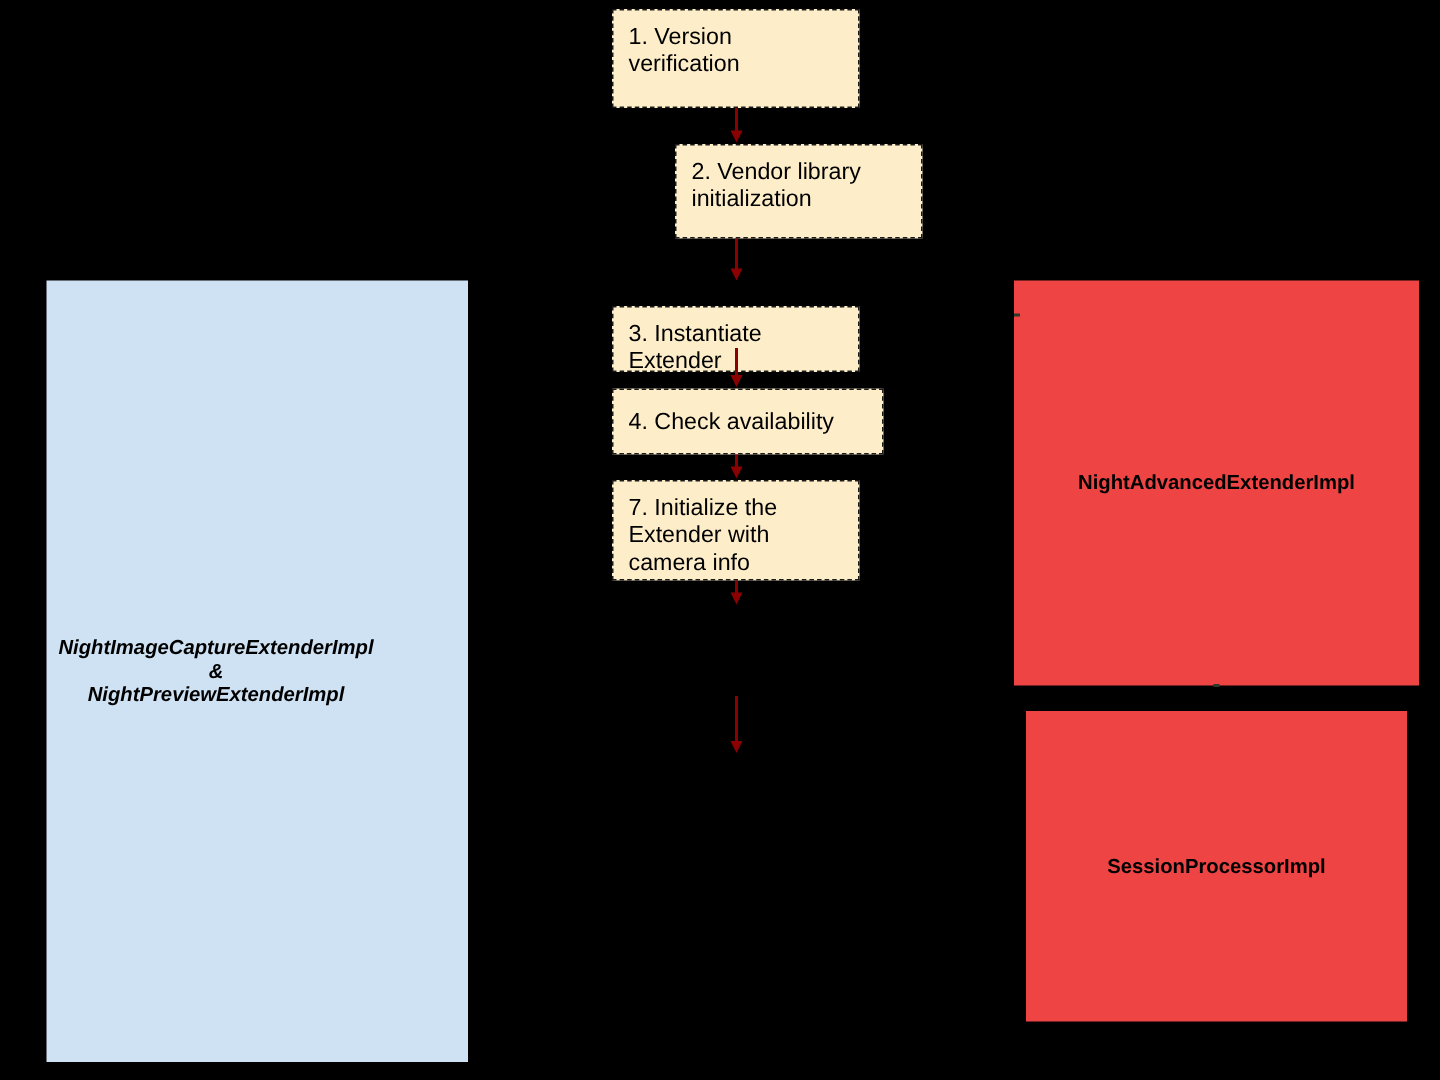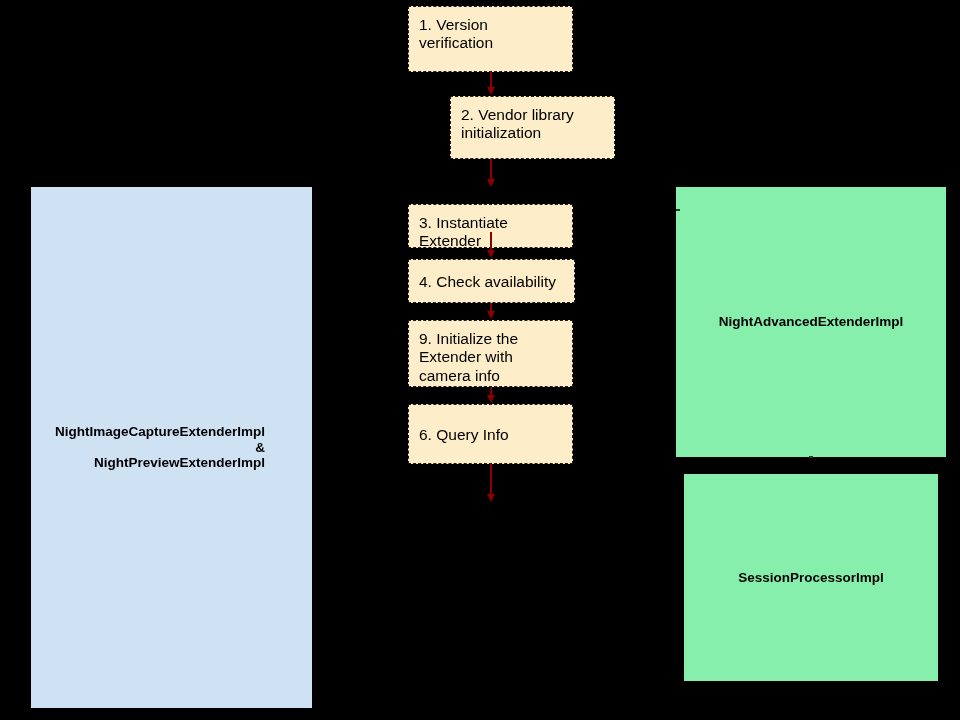--- a/index.html
+++ b/index.html
@@ -50,25 +50,26 @@
     border: none;
     font-size: 13.5px;
     font-weight: bold;
     display: flex;
     white-space: pre-line;
   }
   .pool-blue {
     background: #cfe2f3;
     align-items: center;
     justify-content: flex-start;
-    padding-left: 24px;
-    text-align: right;
+    padding-left: 8px;
+    text-align: center;
+    font-style: italic;
   }
   .pool-green {
-    background: #86efac;
+    background: #ef4444;
     align-items: center;
     justify-content: center;
     text-align: center;
   }
 
   .pool-label {
     display: block;
     white-space: pre-line;
   }
 
@@ -126,33 +127,30 @@
   <div class="node step" style="left:408px; top:96px; width:165px; height:63px;margin-left:42px;">
     <span>2. Vendor library
 initialization</span>
   </div>
 
   <div class="node step" style="left:408px; top:188px; width:165px; height:44px;margin-top:16px;">
     <span>3. Instantiate
 Extender</span>
   </div>
 
-  <div class="node step vcenter" style="left:408px; top:259px; width:167px; height:44px;">
+  <div class="node step vcenter" style="left:408px; top:259px; width:181px; height:44px;">
     <span>4. Check availability</span>
   </div>
 
   <div class="node step" style="left:408px; top:320px; width:165px; height:67px;">
-    <span>9. Initialize the
+    <span>7. Initialize the
 Extender with
 camera info</span>
   </div>
 
-  <div class="node step vcenter" style="left:408px; top:404px; width:165px; height:60px;">
-    <span>6. Query Info</span>
-  </div>
 
 
   <div class="arrow" style="left:490px; top:72px;  height:16px;"></div>
   <div class="arrow" style="left:490px; top:159px; height:21px;"></div>
   <div class="arrow" style="left:490px; top:232px; height:19px;"></div>
   <div class="arrow" style="left:490px; top:303px; height:9px;"></div>
   <div class="arrow" style="left:490px; top:387px; height:9px;"></div>
   <div class="arrow" style="left:490px; top:464px; height:31px;"></div>
 
 </div>

